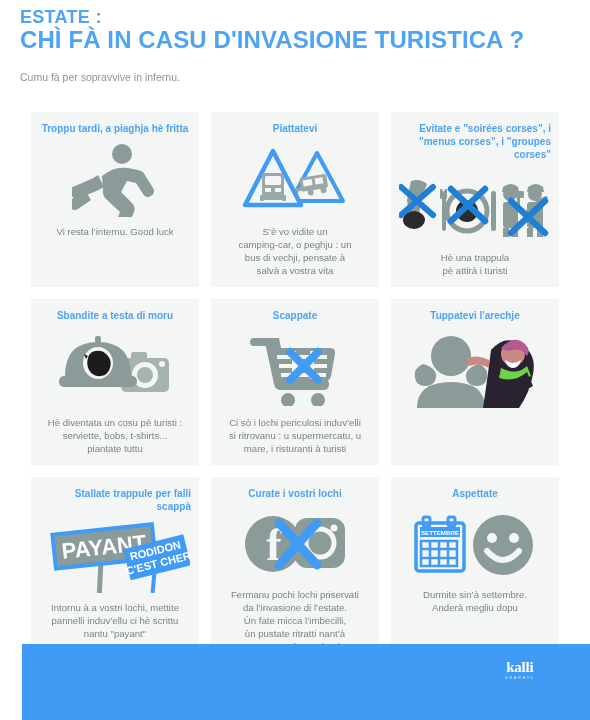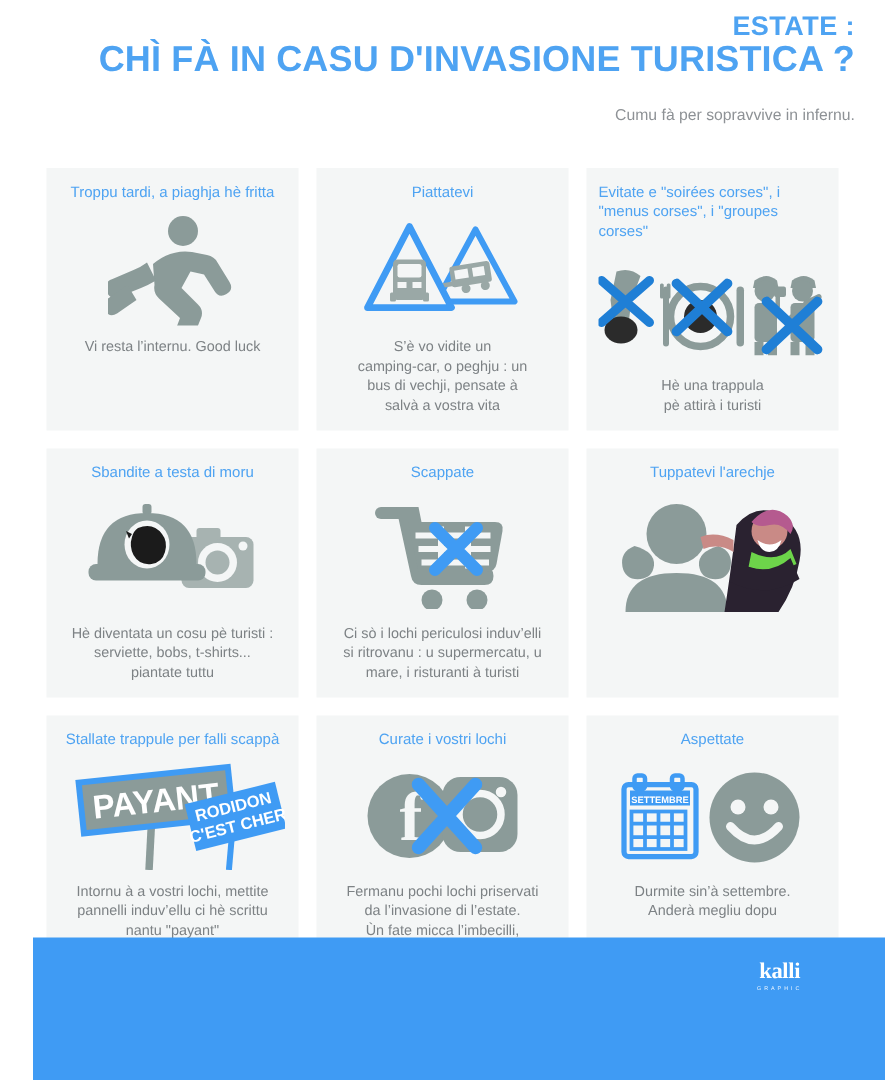--- a/index.html
+++ b/index.html
@@ -12,21 +12,21 @@
     height: 720px;
     background: #ffffff;
     font-family: "Liberation Sans", sans-serif;
     overflow: hidden;
     position: relative;
   }
 
   
   .header {
     padding: 6px 20px 0 20px;
-    text-align: right;
+    text-align: left;
   }
   .title-line1 {
     color: #4ea3f2;
     font-size: 18px;
     font-weight: bold;
     letter-spacing: .3px;
     line-height: 22px;
   }
   .title-line2 {
     color: #4ea3f2;
@@ -56,22 +56,22 @@
     background: #f4f6f6;
     box-sizing: border-box;
     padding: 10px 8px 10px 8px;
     display: flex;
     flex-direction: column;
     align-items: center;
   }
   .card-title {
     color: #4ea3f2;
     font-size: 10px;
-    font-weight: normal;
-    text-align: left;
+    font-weight: bold;
+    text-align: right;
     line-height: 13px;
     margin-bottom: 6px;
     min-height: 13px;
   }
   .card-icon {
     flex: 0 0 auto;
     display: flex;
     align-items: center;
     justify-content: center;
     margin: 2px 0 8px 0;
@@ -92,21 +92,21 @@
   .card.r1 { min-height: 152px; }
   .card.r2 { min-height: 163px; }
   .card.r3 { min-height: 152px; }
 
   
   .footer {
     position: absolute;
     left: 22px;
     bottom: 0;
     width: 568px;
-    height: 95px;
+    height: 76px;
     background: #3f9bf4;
   }
   .logo {
     position: absolute;
     right: 55px;
     top: 16px;
     text-align: center;
     color: #ffffff;
   }
   .logo-main {

